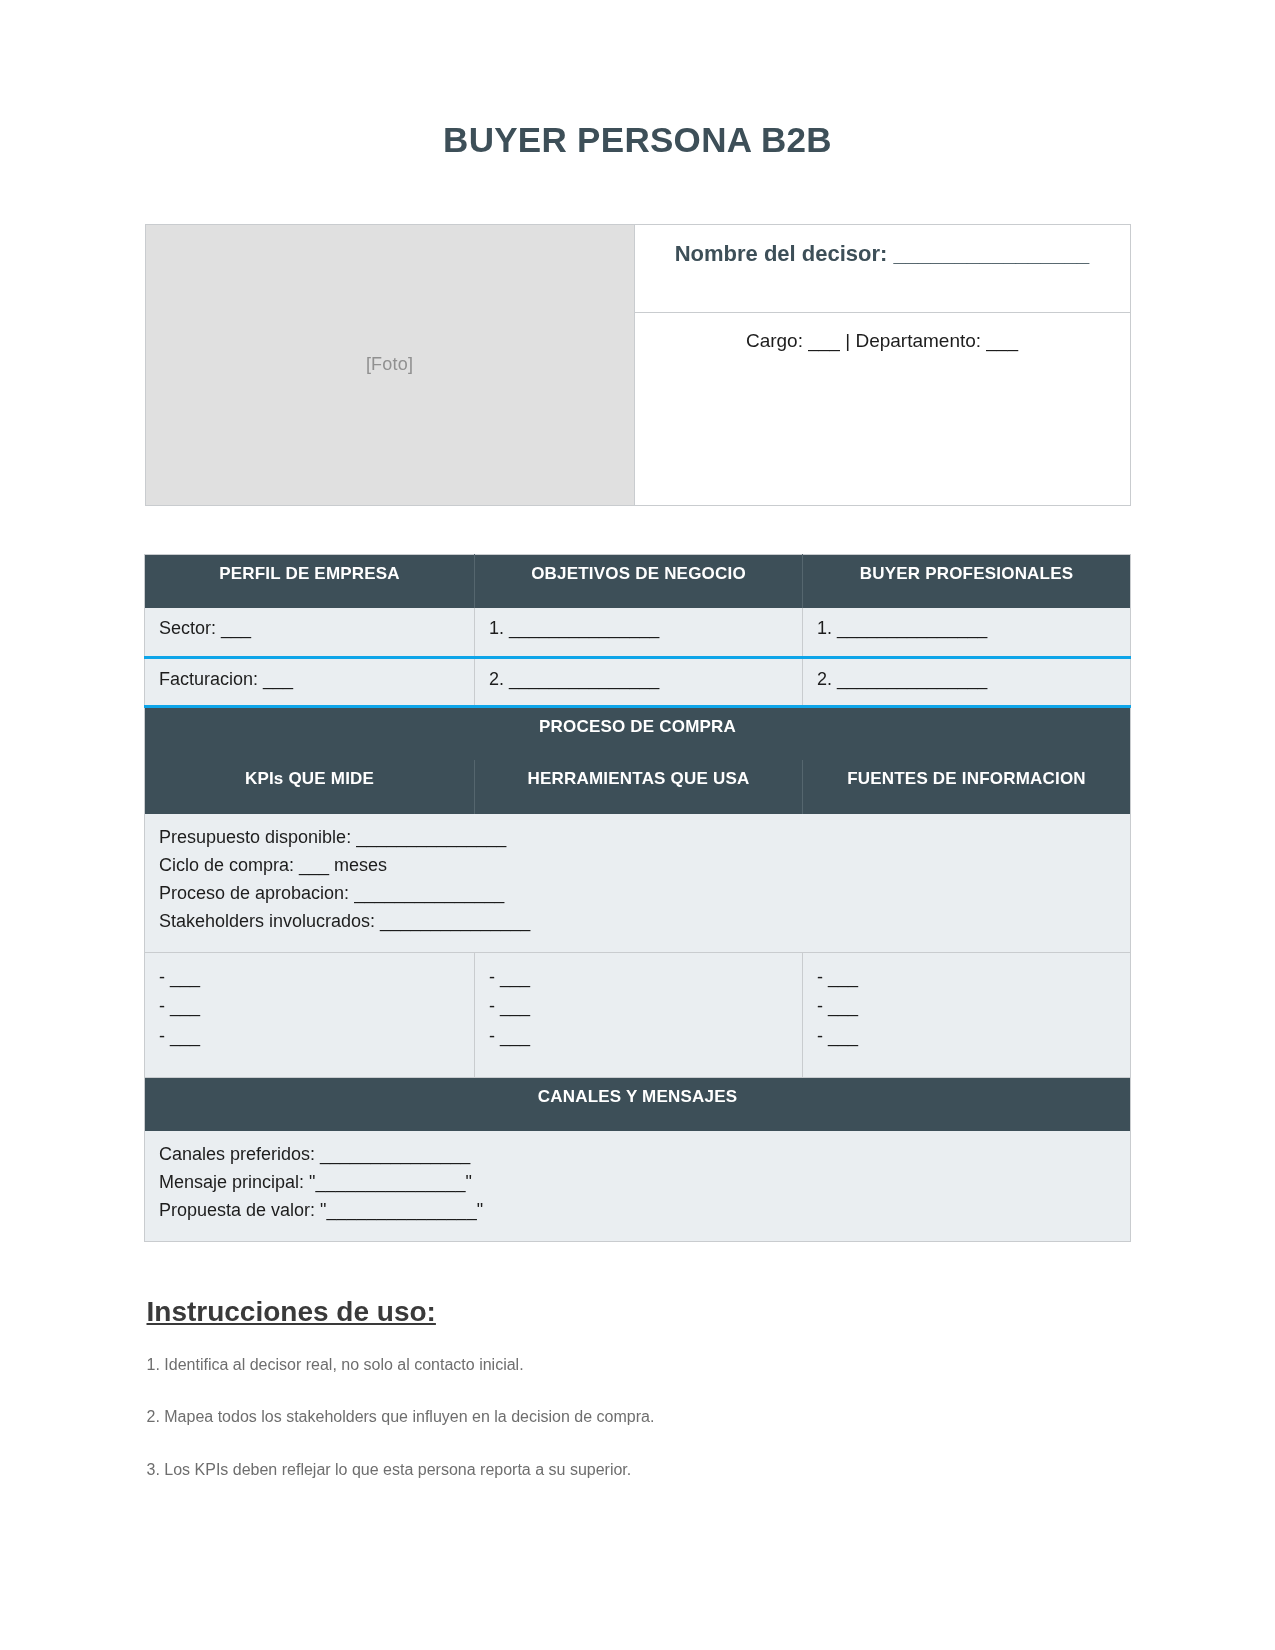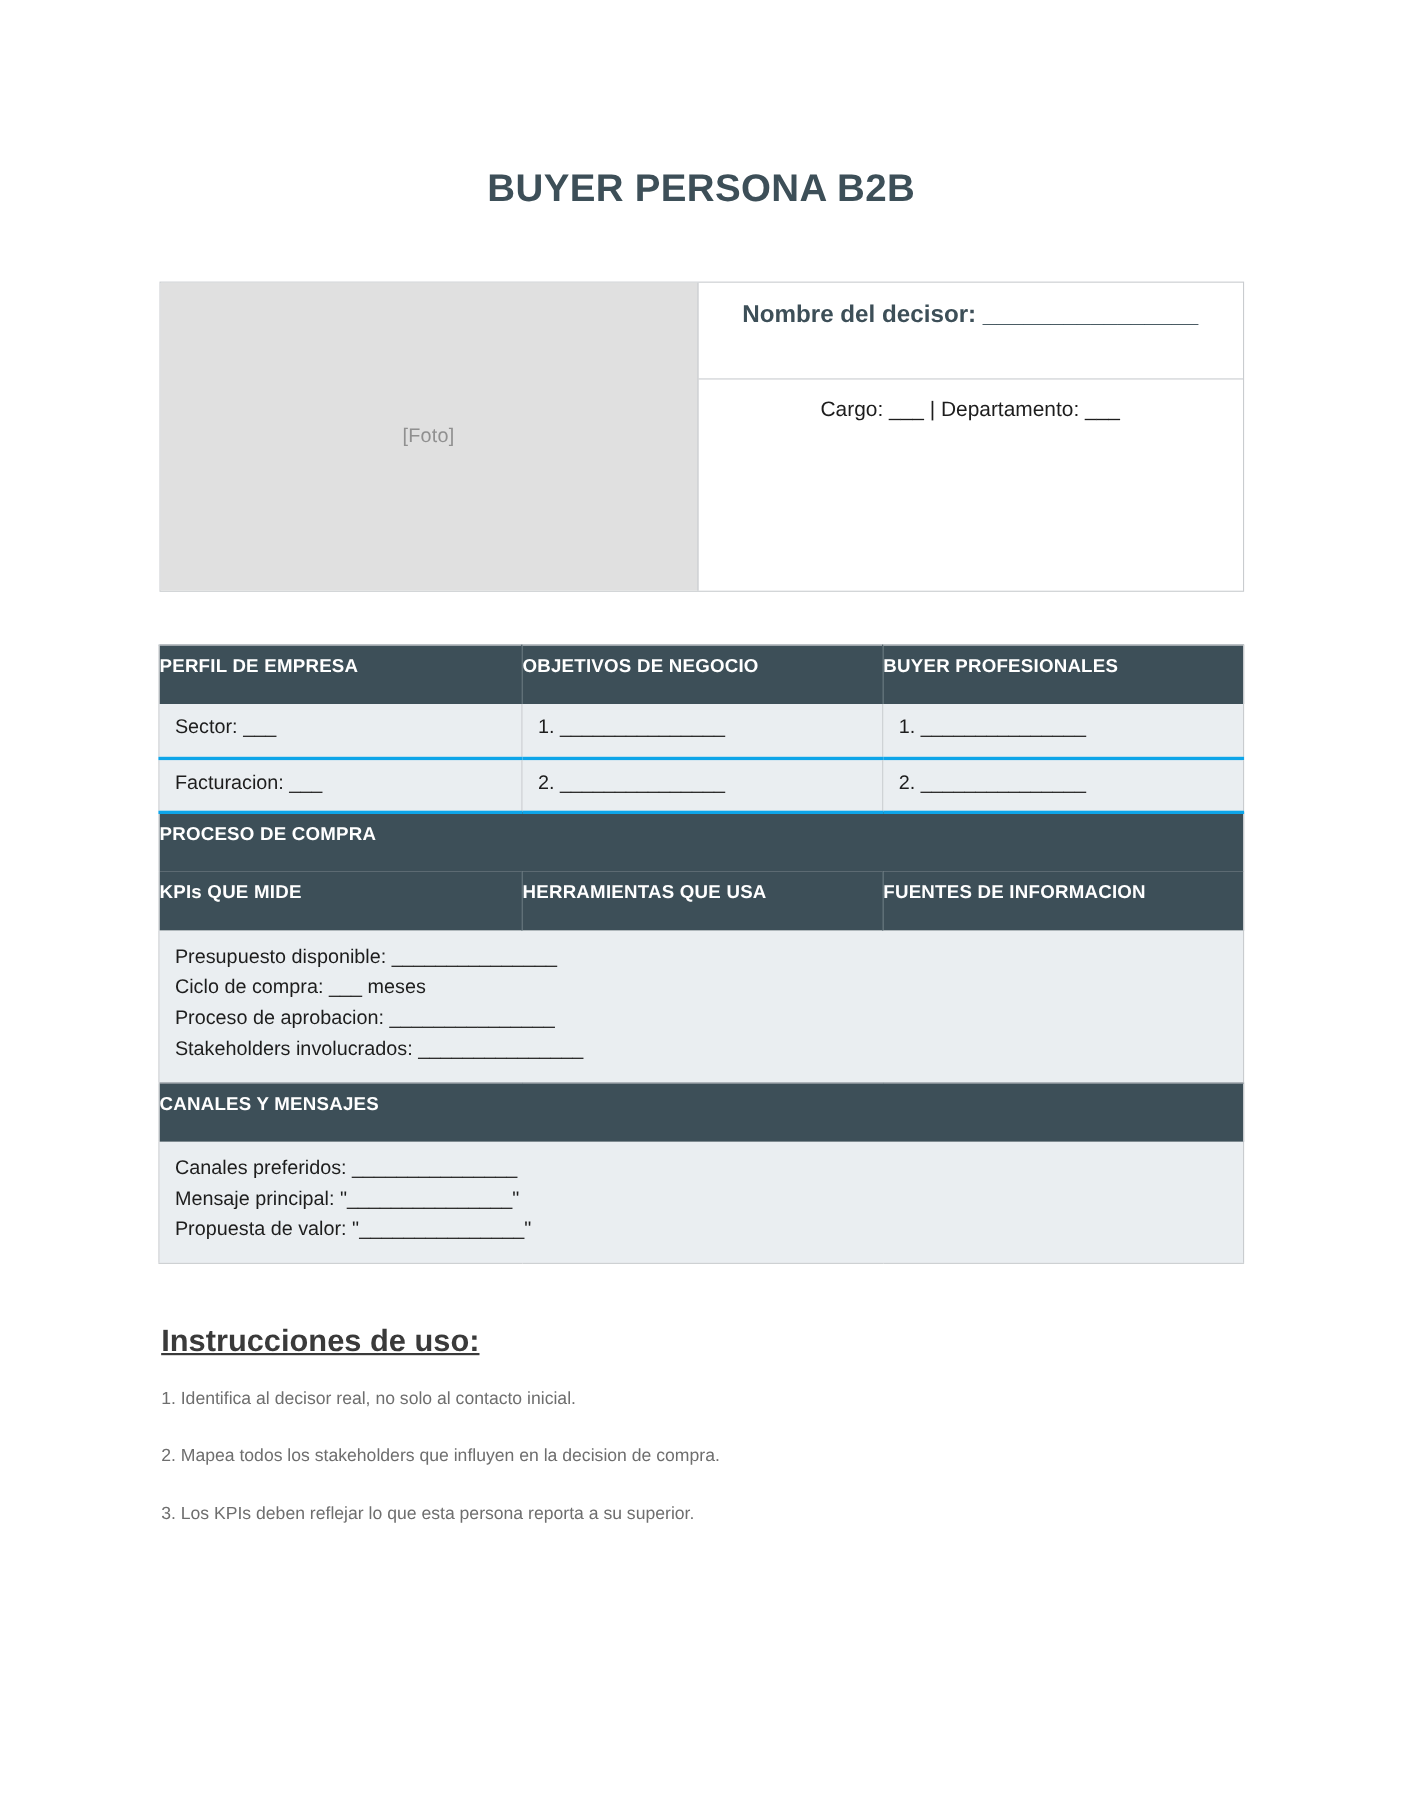--- a/index.html
+++ b/index.html
@@ -12,23 +12,22 @@
     height: 1650px;
     font-family: "Liberation Sans", sans-serif;
     color: #2b2b2b;
     position: relative;
     overflow: hidden;
   }
   .page {
     width: 1275px;
     height: 1514px;
     box-sizing: border-box;
-    padding: 0;
+    padding: 16px;
     position: relative;
-    margin-top: 48px;
   }
 
   
   .doc-title {
     text-align: center;
     font-size: 35px;
     font-weight: bold;
     color: #3d4f58;
     letter-spacing: 0.3px;
     margin: 0;
@@ -97,21 +96,21 @@
   }
   .main-table td {
     vertical-align: top;
     padding: 0;
   }
   .hdr {
     background: #3d4f58;
     color: #ffffff;
     font-size: 17px;
     font-weight: bold;
-    text-align: left;
+    text-align: center;
     letter-spacing: 0.2px;
     height: 54px;
     vertical-align: top;
     padding-top: 9px !important;
     box-sizing: border-box;
     border-right: 1px solid #55666e;
   }
   .hdr.last { border-right: none; }
   .hdr.full { border-right: none; }
   .cell {
@@ -219,20 +218,37 @@
       </tr>
       <tr>
         <td class="cell-block" colspan="3">
           <span class="line-item">Presupuesto disponible: _______________</span>
           <span class="line-item">Ciclo de compra: ___ meses</span>
           <span class="line-item">Proceso de aprobacion: _______________</span>
           <span class="line-item">Stakeholders involucrados: _______________</span>
         </td>
       </tr>
       <tr>
+        <td class="cell-list">
+          <span class="line-item">- ___</span>
+          <span class="line-item">- ___</span>
+          <span class="line-item">- ___</span>
+        </td>
+        <td class="cell-list">
+          <span class="line-item">- ___</span>
+          <span class="line-item">- ___</span>
+          <span class="line-item">- ___</span>
+        </td>
+        <td class="cell-list last">
+          <span class="line-item">- ___</span>
+          <span class="line-item">- ___</span>
+          <span class="line-item">- ___</span>
+        </td>
+      </tr>
+      <tr>
         <td class="hdr full" colspan="3">CANALES Y MENSAJES</td>
       </tr>
       <tr>
         <td class="cell-block noline" colspan="3">
           <span class="line-item">Canales preferidos: _______________</span>
           <span class="line-item">Mensaje principal: "_______________"</span>
           <span class="line-item">Propuesta de valor: "_______________"</span>
         </td>
       </tr>
     </tbody>

